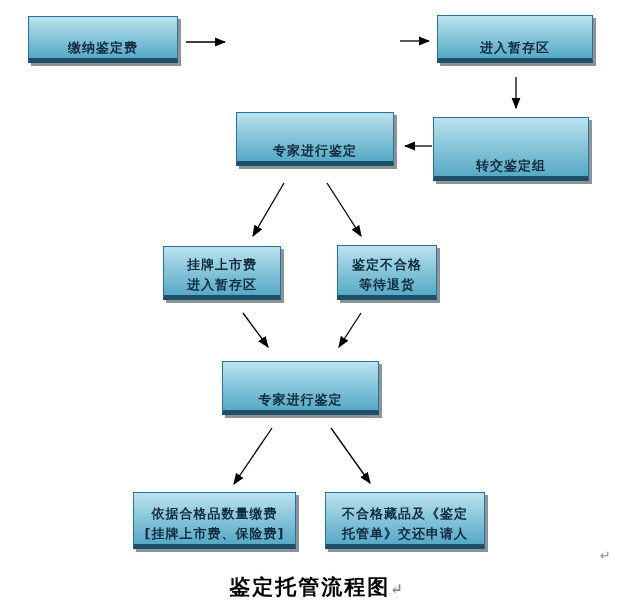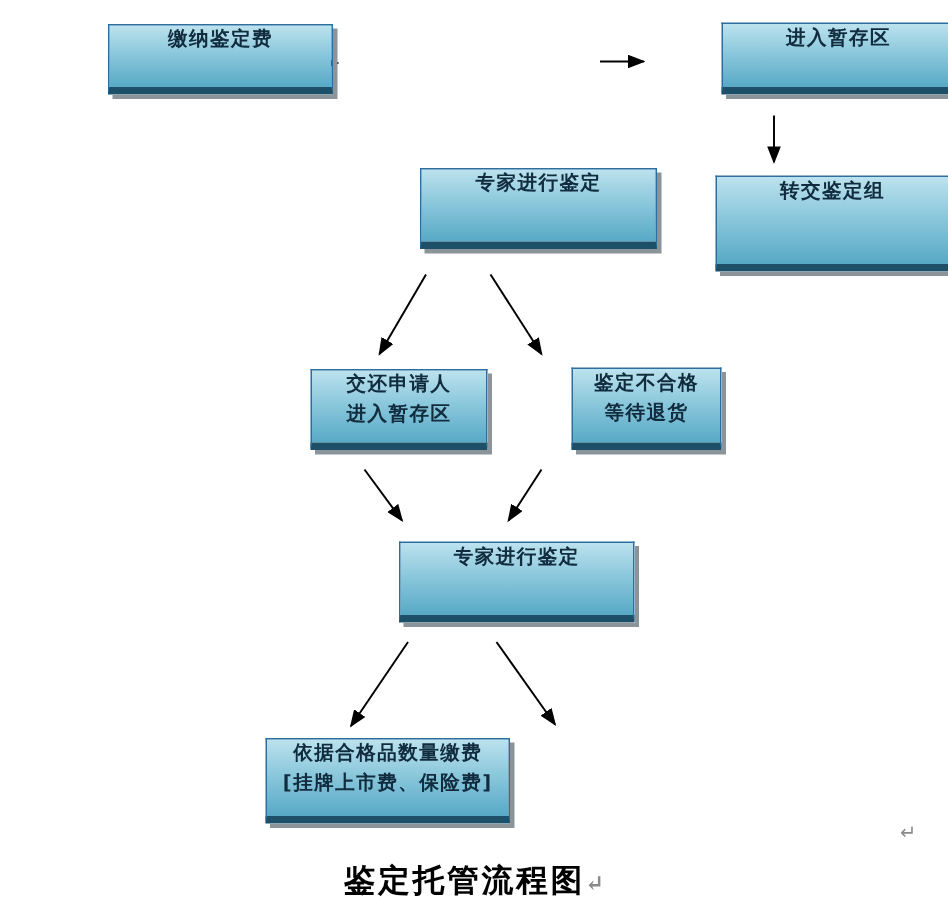--- a/index.html
+++ b/index.html
@@ -11,28 +11,27 @@
     overflow:hidden;
   }
   .arrows{position:absolute;left:0;top:0;width:632px;height:615px;pointer-events:none;}
   .node{
     position:absolute;
     box-sizing:border-box;
     background:linear-gradient(to bottom,#bce2ee 0%,#8cc8dc 45%,#57a9c6 100%);
     border:1px solid #2c6f9e;
     border-bottom:5px solid #1d5068;
     box-shadow:3px 3px 0 0 #8a9499;
-    display:flex;flex-direction:column;align-items:center;justify-content:flex-start;
+    display:flex;flex-direction:column;align-items:center;justify-content:flex-end;
     color:#102c3e;
     font-weight:bold;
     font-size:13px;
     line-height:20px;
     letter-spacing:1px;
     text-align:center;
-    margin-left:44px;
   }
   .caption{
     position:absolute;
     left:0;top:573px;width:632px;
     text-align:center;
     font-family:"DejaVu Serif","Liberation Serif",serif;
     font-size:21px;
     color:#000000;
     letter-spacing:2px;
     font-weight:bold;
@@ -80,38 +79,42 @@
 
   <div class="node" style="left:433px;top:117px;width:156px;height:64px">
     <span>转交鉴定组</span>
   </div>
 
   <div class="node" style="left:236px;top:112px;width:158px;height:54px">
     <span>专家进行鉴定</span>
   </div>
 
   <div class="node" style="left:163px;top:246px;width:118px;height:54px">
-    <span>交还申请人</span>
+    <span>挂牌上市费</span>
     <span>进入暂存区</span>
   </div>
 
   <div class="node" style="left:337px;top:245px;width:100px;height:55px">
     <span>鉴定不合格</span>
     <span>等待退货</span>
   </div>
 
   <div class="node" style="left:222px;top:361px;width:157px;height:54px">
     <span>专家进行鉴定</span>
   </div>
 
   <div class="node" style="left:133px;top:492px;width:163px;height:57px">
     <span>依据合格品数量缴费</span>
     <span>[挂牌上市费、保险费]</span>
   </div>
 
+  <div class="node" style="left:325px;top:492px;width:160px;height:57px">
+    <span>不合格藏品及《鉴定</span>
+    <span>托管单》交还申请人</span>
+  </div>
 
   <div class="stray-pmark">↵</div>
 
   <div class="caption">
     <span>鉴定托管流程图</span><span class="pmark">↵</span>
   </div>
 
 </div>
 
 </body></html>

